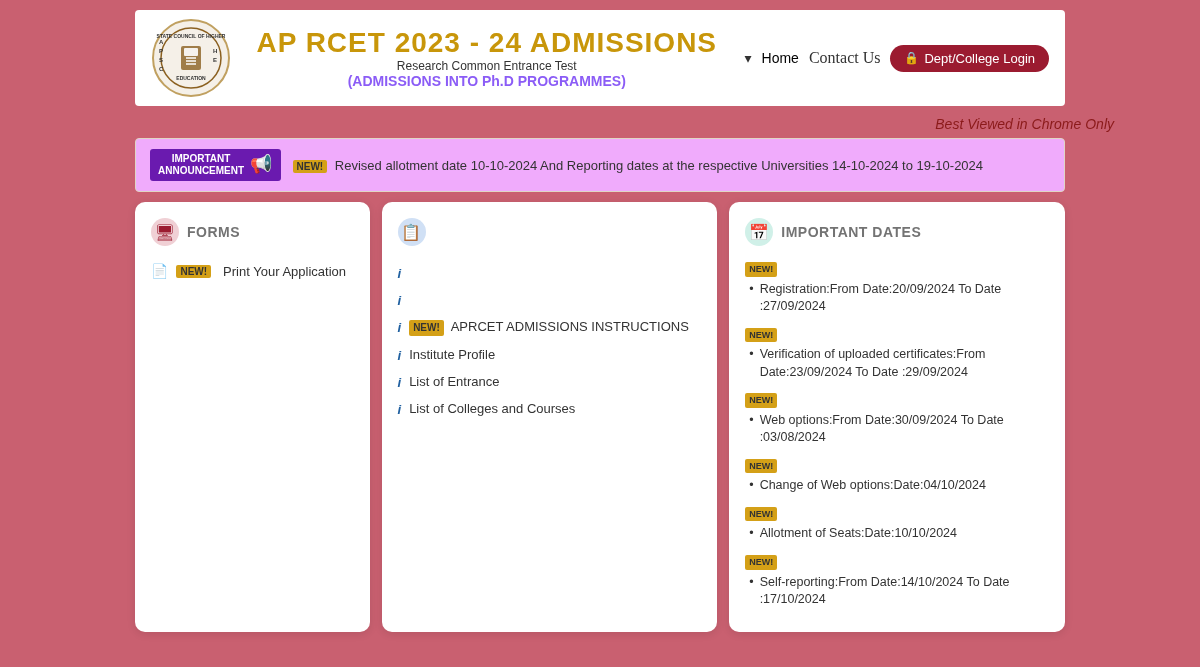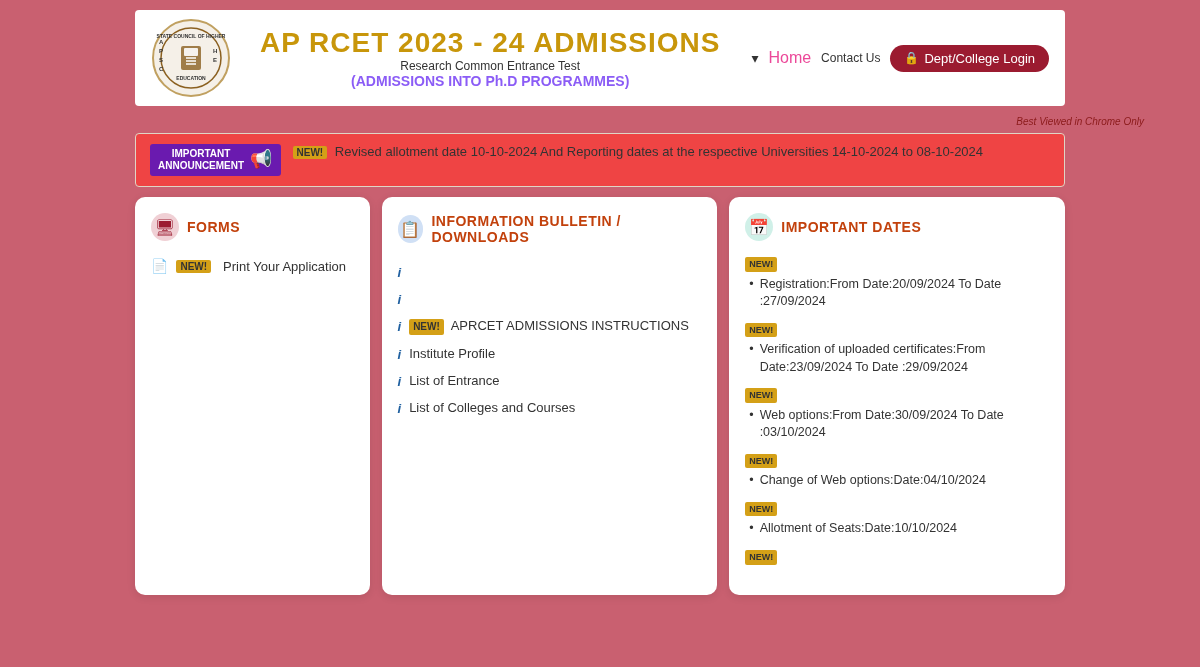--- a/index.html
+++ b/index.html
@@ -60,30 +60,31 @@
     }
     .nav-dropdown {
       display: flex;
       align-items: center;
       gap: 4px;
       cursor: pointer;
       font-size: 14px;
       color: #333;
     }
     .nav-home {
+      font-size: 14px;
+      color: #000000;
+      cursor: pointer;
+      text-decoration: none;
+    }
+    .nav-contact {
       font-size: 16px;
-      color: #ec4899;
+      color: #333;
       cursor: pointer;
       text-decoration: none;
-    }
-    .nav-contact {
-      font-size: 12px;
-      color: #333;
-      cursor: pointer;
-      text-decoration: none;
+      font-family: Liberation Serif, serif;
     }
     .nav-login-btn {
       background: #9b1b30;
       color: white;
       border: none;
       border-radius: 20px;
       padding: 6px 14px;
       font-size: 13px;
       cursor: pointer;
       display: flex;
@@ -91,35 +92,36 @@
       gap: 5px;
       white-space: nowrap;
     }
     .lock-icon {
       font-size: 12px;
     }
 
     
     .best-viewed {
       text-align: right;
-      padding-right: 56px;
-      font-size: 10px;
+      padding-right: 86px;
+      font-size: 14px;
       color: #8b1a1a;
       margin-bottom: 6px;
       font-style: italic;
     }
 
     
     .announcement-bar {
-      background: #ef4444;
+      background: #f0abfc;
       border: 1px solid #e0d5c5;
       margin: 0 auto 10px auto;
       width: 930px;
       padding: 10px 14px;
       display: flex;
+      align-items: center;
       gap: 12px;
       border-radius: 4px;
       overflow: hidden;
     }
     .important-badge {
       background: #6a1aaf;
       color: white;
       font-size: 10px;
       font-weight: bold;
       padding: 4px 8px;
@@ -194,21 +196,21 @@
       justify-content: center;
       font-size: 16px;
     }
     .icon-pink { background: #f0d0d5; color: #9b1b30; }
     .icon-blue { background: #d0e0f5; color: #2060a0; }
     .icon-teal { background: #d0f0e8; color: #207060; }
 
     .card-header-title {
       font-size: 14px;
       font-weight: bold;
-      color: #c2410c;
+      color: #737373;
       letter-spacing: 0.5px;
     }
 
     
     .form-item {
       display: flex;
       align-items: center;
       gap: 8px;
       font-size: 13px;
       color: #333;
@@ -320,21 +322,21 @@
 <div class="announcement-bar">
   <div class="important-badge">
     <div>
       <div>IMPORTANT</div>
       <div>ANNOUNCEMENT</div>
     </div>
     <span class="megaphone-icon">📢</span>
   </div>
   <div class="announcement-text">
     <span class="new-badge">NEW!</span>
-    <span>Revised allotment date 10-10-2024 And Reporting dates at the respective Universities 14-10-2024 to 08-10-2024</span>
+    <span>Revised allotment date 10-10-2024 And Reporting dates at the respective Universities 14-10-2024 to 19-10-2024</span>
   </div>
 </div>
 
 <div class="main-content">
 
   <div class="card card-forms">
     <div class="card-header">
       <div class="card-header-icon icon-pink">
         <span>🖥</span>
       </div>
@@ -345,21 +347,20 @@
       <span class="new-badge">NEW!</span>
       <span>Print Your Application</span>
     </div>
   </div>
 
   <div class="card card-info">
     <div class="card-header">
       <div class="card-header-icon icon-blue">
         <span>📋</span>
       </div>
-      <span class="card-header-title">INFORMATION BULLETIN / DOWNLOADS</span>
     </div>
 
     <div class="info-item">
       <span class="info-item-icon">i</span>
     </div>
     <div class="info-item">
       <span class="info-item-icon">i</span>
     </div>
     <div class="info-item">
       <span class="info-item-icon">i</span>
@@ -392,31 +393,32 @@
       <div class="date-bullet">Registration:From Date:20/09/2024 To Date :27/09/2024</div>
     </div>
 
     <div class="date-item">
       <div><span class="date-new-badge">NEW!</span></div>
       <div class="date-bullet">Verification of uploaded certificates:From Date:23/09/2024 To Date :29/09/2024</div>
     </div>
 
     <div class="date-item">
       <div><span class="date-new-badge">NEW!</span></div>
-      <div class="date-bullet">Web options:From Date:30/09/2024 To Date :03/10/2024</div>
+      <div class="date-bullet">Web options:From Date:30/09/2024 To Date :03/08/2024</div>
     </div>
 
     <div class="date-item">
       <div><span class="date-new-badge">NEW!</span></div>
       <div class="date-bullet">Change of Web options:Date:04/10/2024</div>
     </div>
 
     <div class="date-item">
       <div><span class="date-new-badge">NEW!</span></div>
       <div class="date-bullet">Allotment of Seats:Date:10/10/2024</div>
     </div>
 
     <div class="date-item">
       <div><span class="date-new-badge">NEW!</span></div>
+      <div class="date-bullet">Self-reporting:From Date:14/10/2024 To Date :17/10/2024</div>
     </div>
   </div>
 
 </div>
 
 </body></html>

